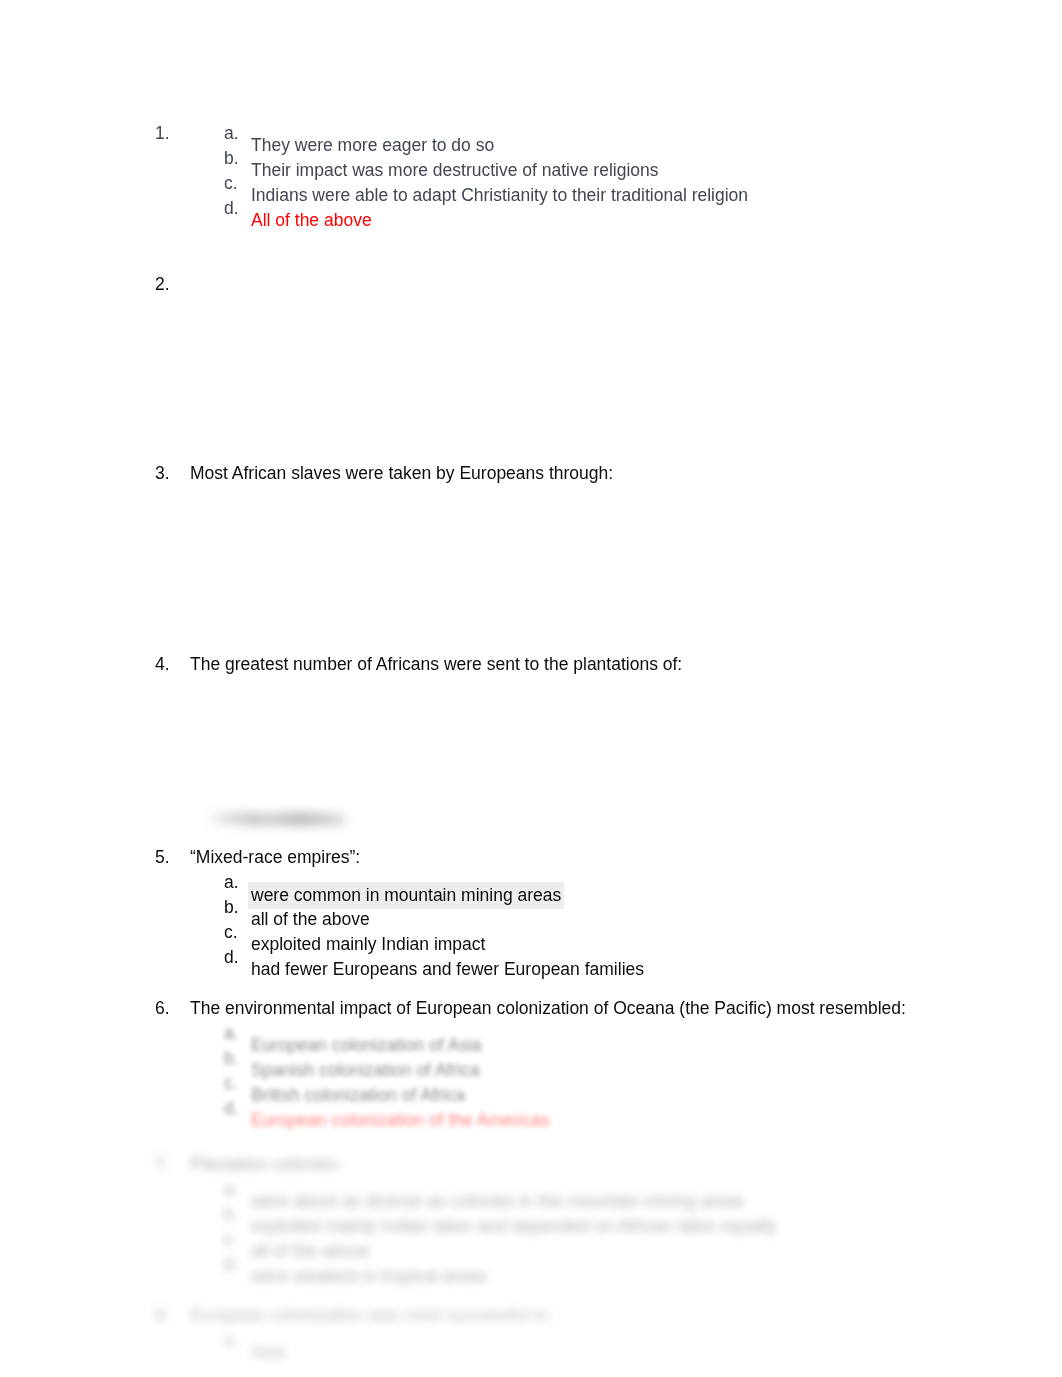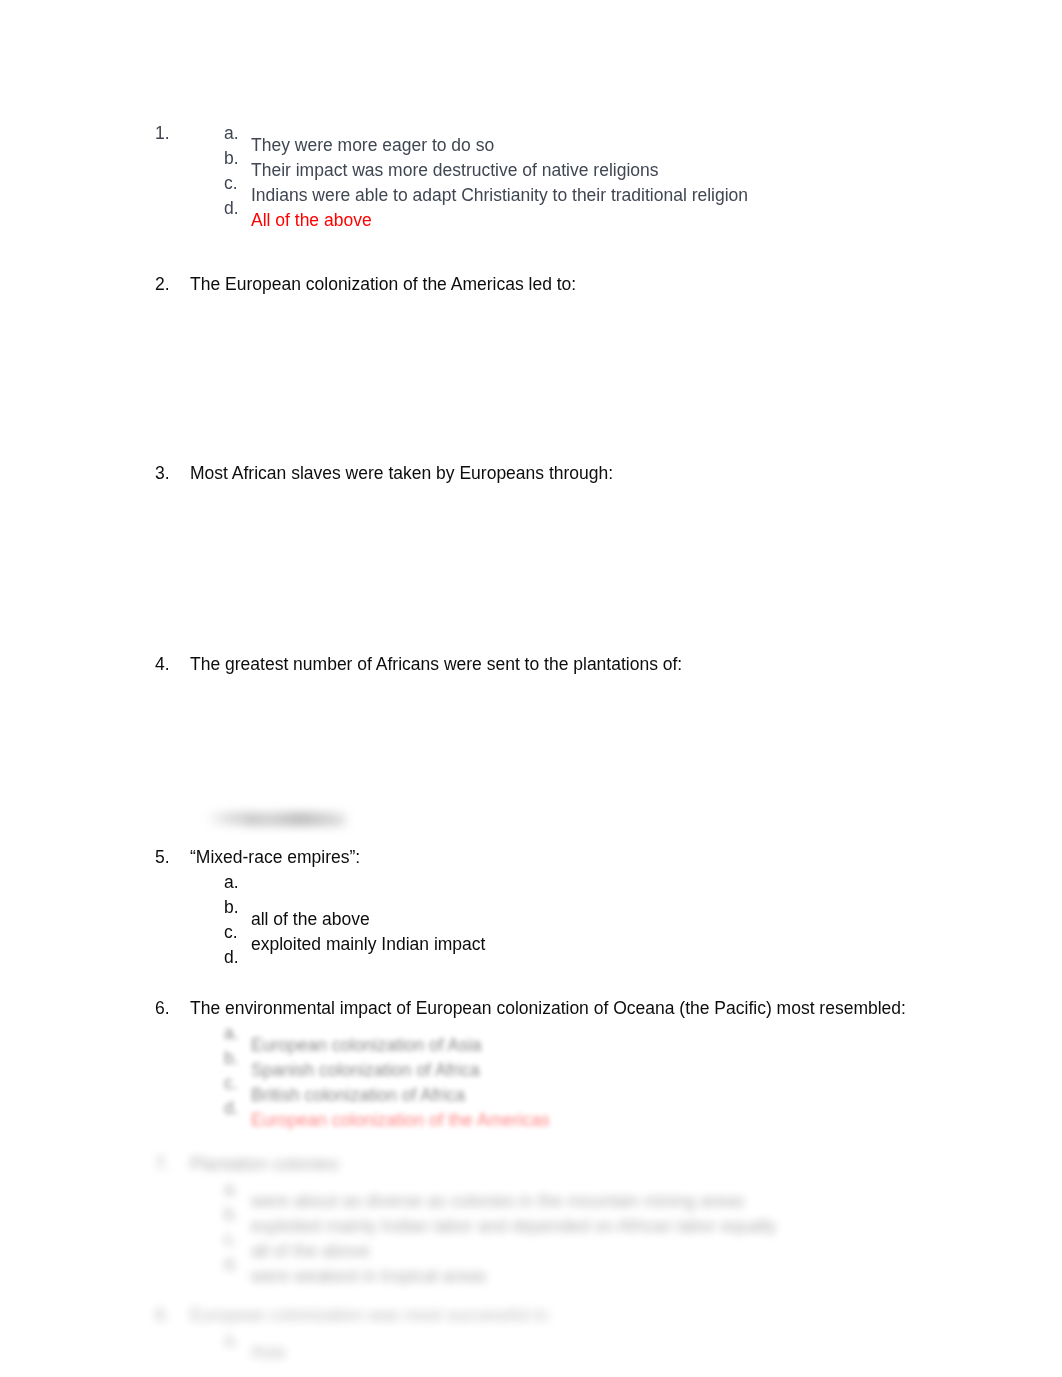--- a/index.html
+++ b/index.html
@@ -156,21 +156,20 @@
         <div class="option answer">
           <span class="opt-letter">d.</span>
           <span class="opt-text red">All of the above</span>
         </div>
       </div>
     </div>
 
     <div class="question tone-black" style="top:272px;">
       <div class="q-line">
         <span class="q-num">2.</span>
-        <span>The European colonization of the Americas led to:</span>
       </div>
     </div>
     <div class="blank-space" style="top:300px;height:150px;"></div>
 
     <div class="question tone-black" style="top:461px;">
       <div class="q-line">
         <span class="q-num">3.</span>
         <span>Most African slaves were taken by Europeans through:</span>
       </div>
     </div>
@@ -187,31 +186,33 @@
     <div class="smudge2"></div>
 
     <div class="question tone-black" style="top:845px;">
       <div class="q-line">
         <span class="q-num">5.</span>
         <span>“Mixed-race empires”:</span>
       </div>
       <div class="options">
         <div class="option">
           <span class="opt-letter">a.</span>
+          <span class="opt-text hl">were common in mountain mining areas</span>
         </div>
         <div class="option">
           <span class="opt-letter">b.</span>
           <span class="opt-text">all of the above</span>
         </div>
         <div class="option">
           <span class="opt-letter">c.</span>
           <span class="opt-text">exploited mainly Indian impact</span>
         </div>
         <div class="option">
           <span class="opt-letter">d.</span>
+          <span class="opt-text">had fewer Europeans and fewer European families</span>
         </div>
       </div>
     </div>
 
     <div class="question tone-black" style="top:996px;">
       <div class="q-line">
         <span class="q-num">6.</span>
         <span>The environmental impact of European colonization of Oceana (the Pacific) most resembled:</span>
       </div>
       <div class="options blur-light">

